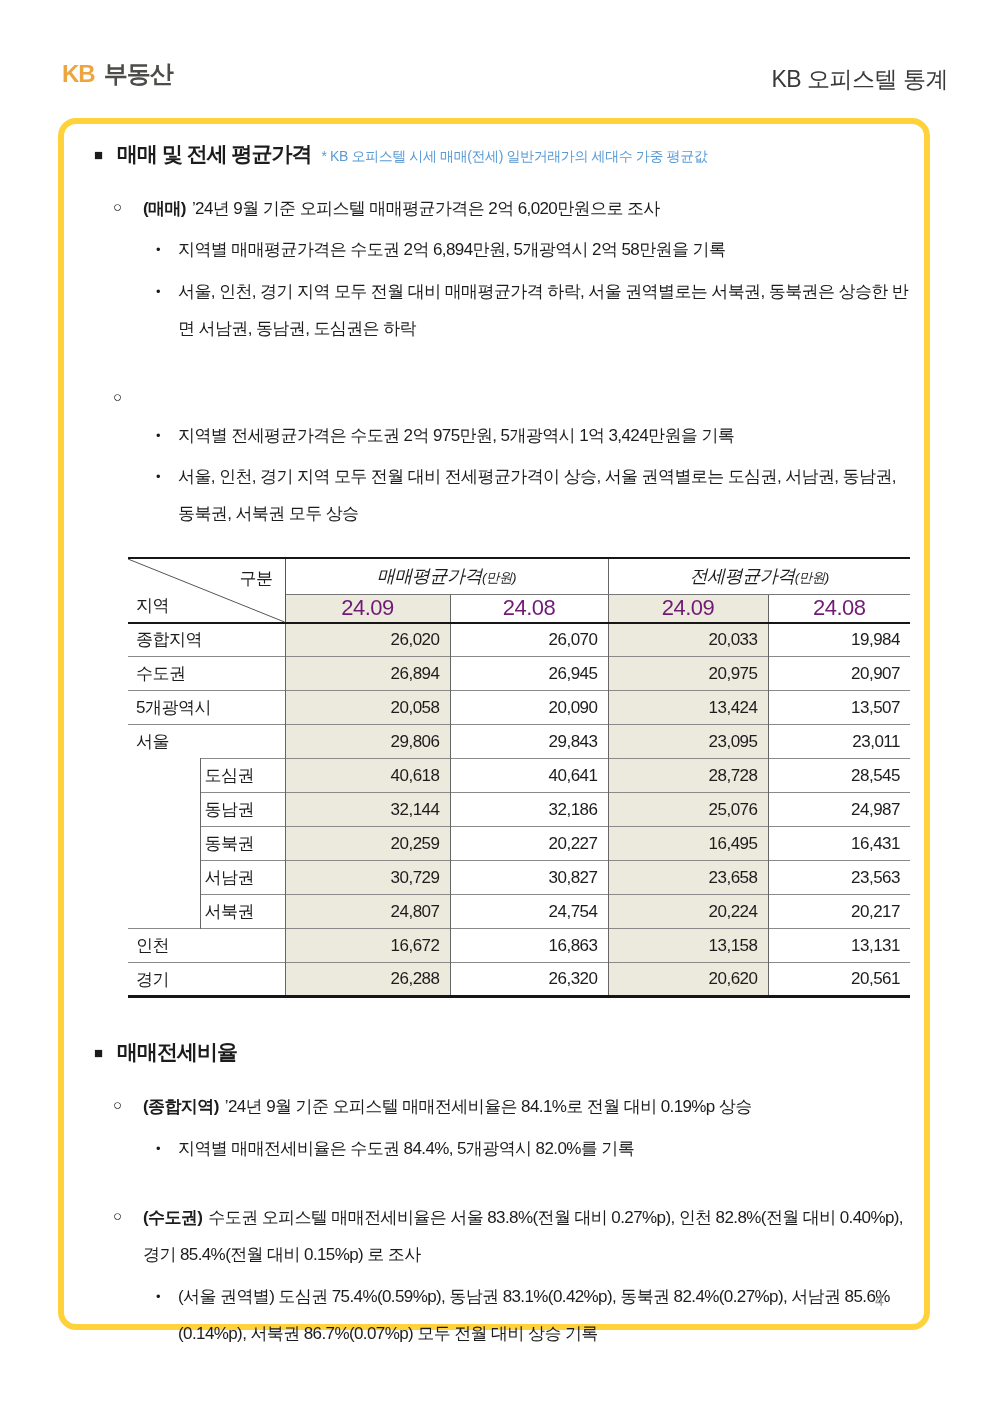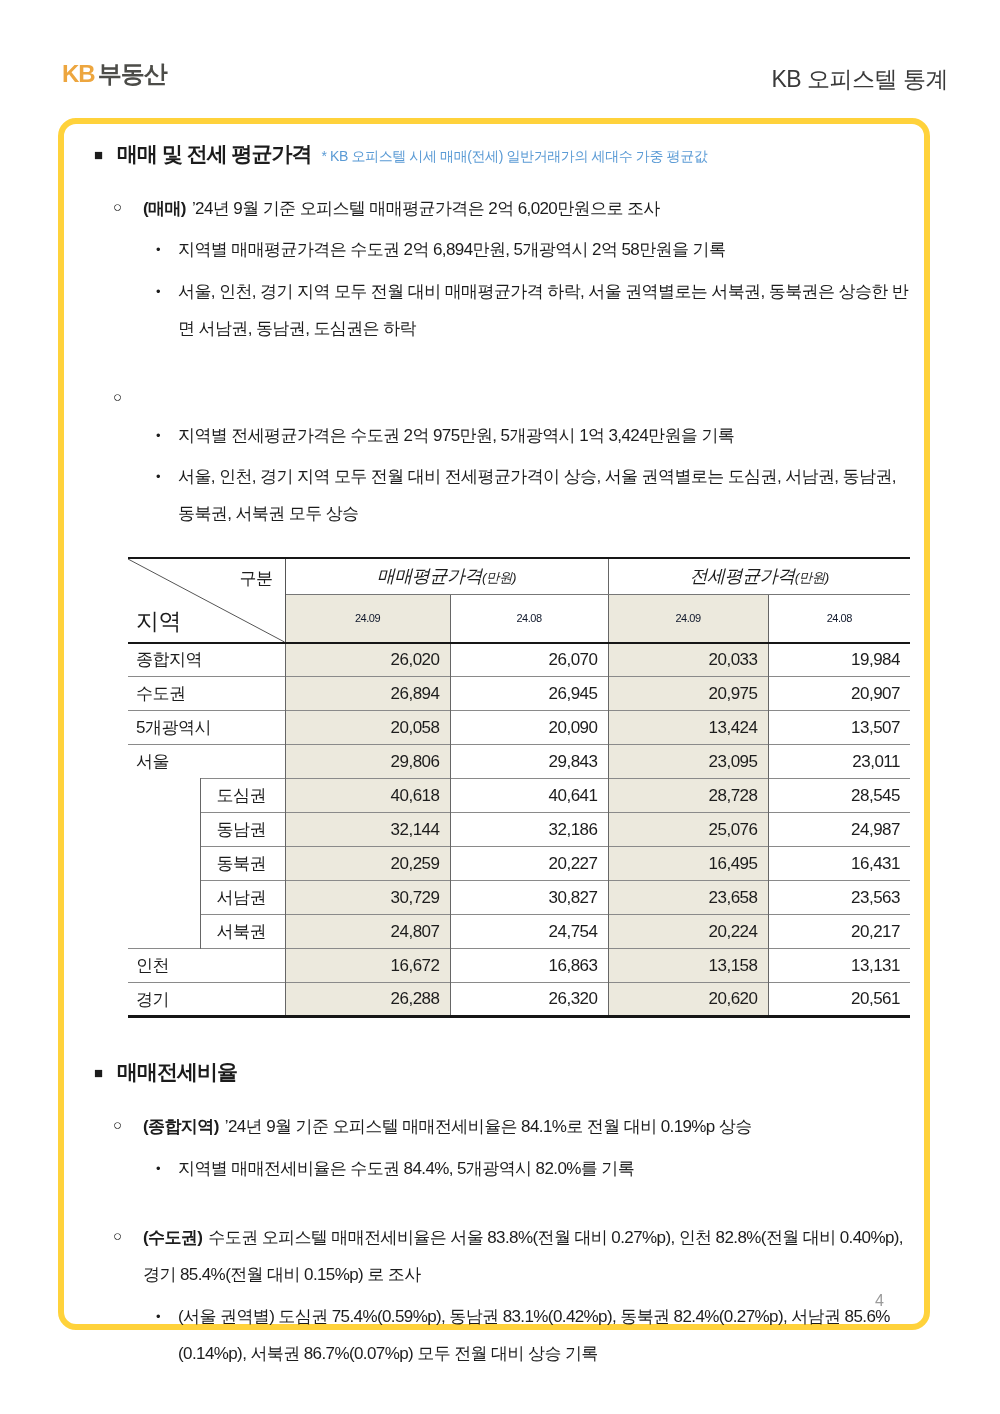--- a/index.html
+++ b/index.html
@@ -4,21 +4,21 @@
 <style>
   html,body{margin:0;padding:0;}
   body{
     width:1000px;height:1414px;position:relative;background:#ffffff;
     font-family:"Liberation Sans","DejaVu Sans",sans-serif;color:#1c1c1c;
     -webkit-font-smoothing:antialiased;
   }
   
   .logo{position:absolute;left:62px;top:58px;font-size:24px;font-weight:700;letter-spacing:-1px;}
   .logo .kb{color:#EDA63F;}
-  .logo .suffix{color:#4c4c48;margin-left:3px;}
+  .logo .suffix{color:#4c4c48;margin-left:9px;}
   .doc-title{position:absolute;right:52px;top:64px;font-size:23px;color:#3a3a3a;letter-spacing:-0.5px;}
   
   .frame{
     position:absolute;left:58px;top:118px;width:872px;height:1212px;
     border:6px solid #FFD23B;border-radius:18px;box-sizing:border-box;
     padding:16px 14px 0 24px;
   }
   
   .sec-header{display:flex;align-items:baseline;margin:0 0 0 6px;}
   .sec-square{font-size:15px;line-height:1;margin-right:14px;transform:translateY(-1px);}
@@ -34,34 +34,34 @@
   .gap-lg{margin-top:32px;}
   
   .otable{
     border-collapse:collapse;table-layout:fixed;width:782px;
     margin:24px 0 0 40px;
     border-top:2px solid #161616;border-bottom:3px solid #161616;
     font-size:17px;letter-spacing:-0.5px;
   }
   .otable th,.otable td{height:34px;font-weight:400;padding:0;box-sizing:border-box;}
   .otable thead tr.r1 th{height:37px;}
-  .otable thead tr.r2 th{height:48px;font-size:11px;color:#0f172a;}
+  .otable thead tr.r2 th{height:28px;font-size:22px;color:#701a75;}
   .corner{position:relative;border-right:1px solid #555;border-bottom:2.5px solid #161616;}
   .corner svg{position:absolute;inset:0;width:100%;height:100%;}
-  .corner .c-bl{position:absolute;left:8px;bottom:5px;font-size:23px;}
+  .corner .c-bl{position:absolute;left:8px;bottom:5px;font-size:17px;}
   .corner .c-tr{position:absolute;right:12px;top:8px;font-size:17px;}
   .group{border-bottom:1px solid #777;text-align:center;font-size:18px;font-style:italic;}
   .group .unit{font-size:13.5px;}
   .hdr-bot{border-bottom:2.5px solid #161616;}
   .b-r{border-right:1px solid #666;}
   .hl{background:#ECE9DD;}
   .otable tbody td{border-top:1px solid #8a8a8a;}
   .otable tbody td.spacer{border-top:none;border-right:1px solid #666;}
   .otable tbody td.label{text-align:left;padding-left:8px;margin-left:48px;}
-  .otable tbody td.sublabel{text-align:left;padding-left:16px;border-left:1px solid #666;}
+  .otable tbody td.sublabel{text-align:left;padding-left:4px;border-left:1px solid #666;}
   .otable tbody td.num{text-align:right;padding-right:10px;}
   
   .page-num{position:absolute;right:40px;bottom:14px;font-size:16px;color:#9a9a9a;}
 </style>
 </head>
 <body>
 
 <div class="logo">
   <span class="kb">KB</span><span class="suffix">부동산</span>
 </div>

